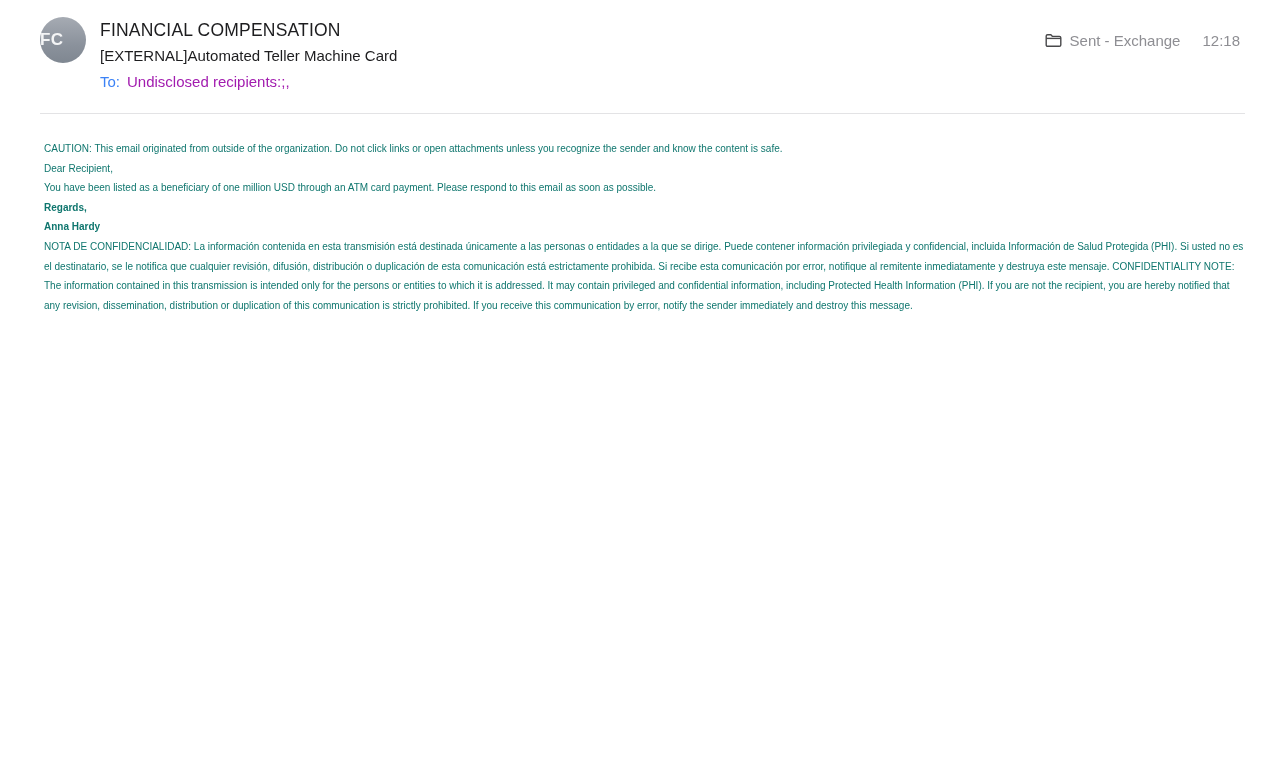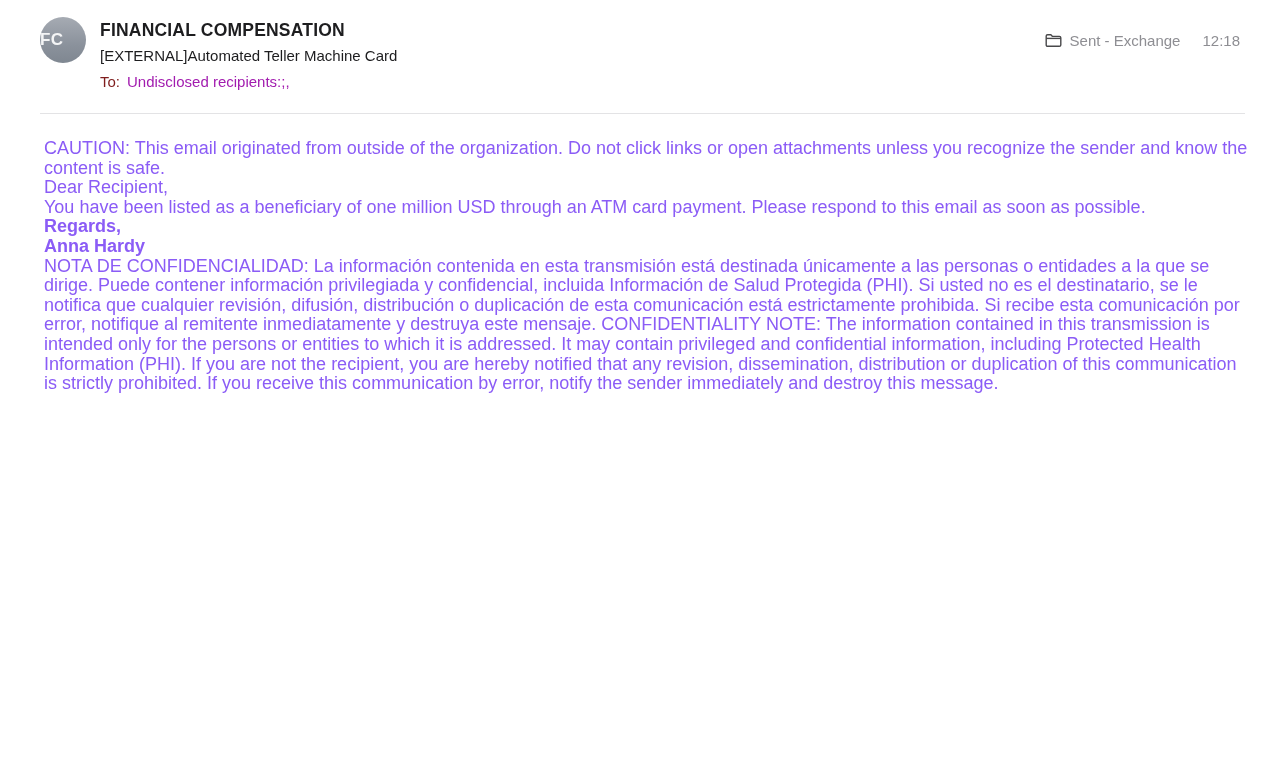--- a/index.html
+++ b/index.html
@@ -31,36 +31,36 @@
   }
   .avatar-initials {
     color: #f4f5f6;
     font-size: 17px;
     font-weight: 700;
     letter-spacing: 0.3px;
   }
   .header-text { margin-left: 14px; }
   .sender-name {
     font-size: 17.5px;
-    font-weight: 700;
+    font-weight: 400;
     color: #1d1d1f;
     line-height: 26px;
     letter-spacing: 0.2px;
     cursor: default;
   }
   .subject {
     font-size: 15px;
     color: #1d1d1f;
     line-height: 26px;
   }
   .addr-row {
     font-size: 15px;
     line-height: 26px;
   }
-  .addr-label { color: #7f1d1d; }
+  .addr-label { color: #3b82f6; }
   .addr-value { color: #a21caf; margin-left: 7px; }
 
   .meta {
     position: absolute;
     top: 21px;
     right: 40px;
     display: flex;
     align-items: center;
     font-size: 15px;
     color: #8e8e93;
@@ -77,23 +77,23 @@
 
   .divider {
     height: 1px;
     background: #e3e3e5;
     margin: 18px 35px 0 40px;
   }
 
   
   .message-body {
     padding: 25px 32px 0 44px;
-    font-size: 18px;
+    font-size: 10px;
     line-height: 19.6px;
-    color: #8b5cf6;
+    color: #0f766e;
   }
   .message-body p { margin: 0; }
   .caution   { margin-bottom: 39px; }
   .greeting  { margin-bottom: 19.6px; }
   .body-line { margin-bottom: 17.6px; }
   .signature { white-space: pre-line; font-weight: bold; }
 </style>
 </head>
 <body>
 

